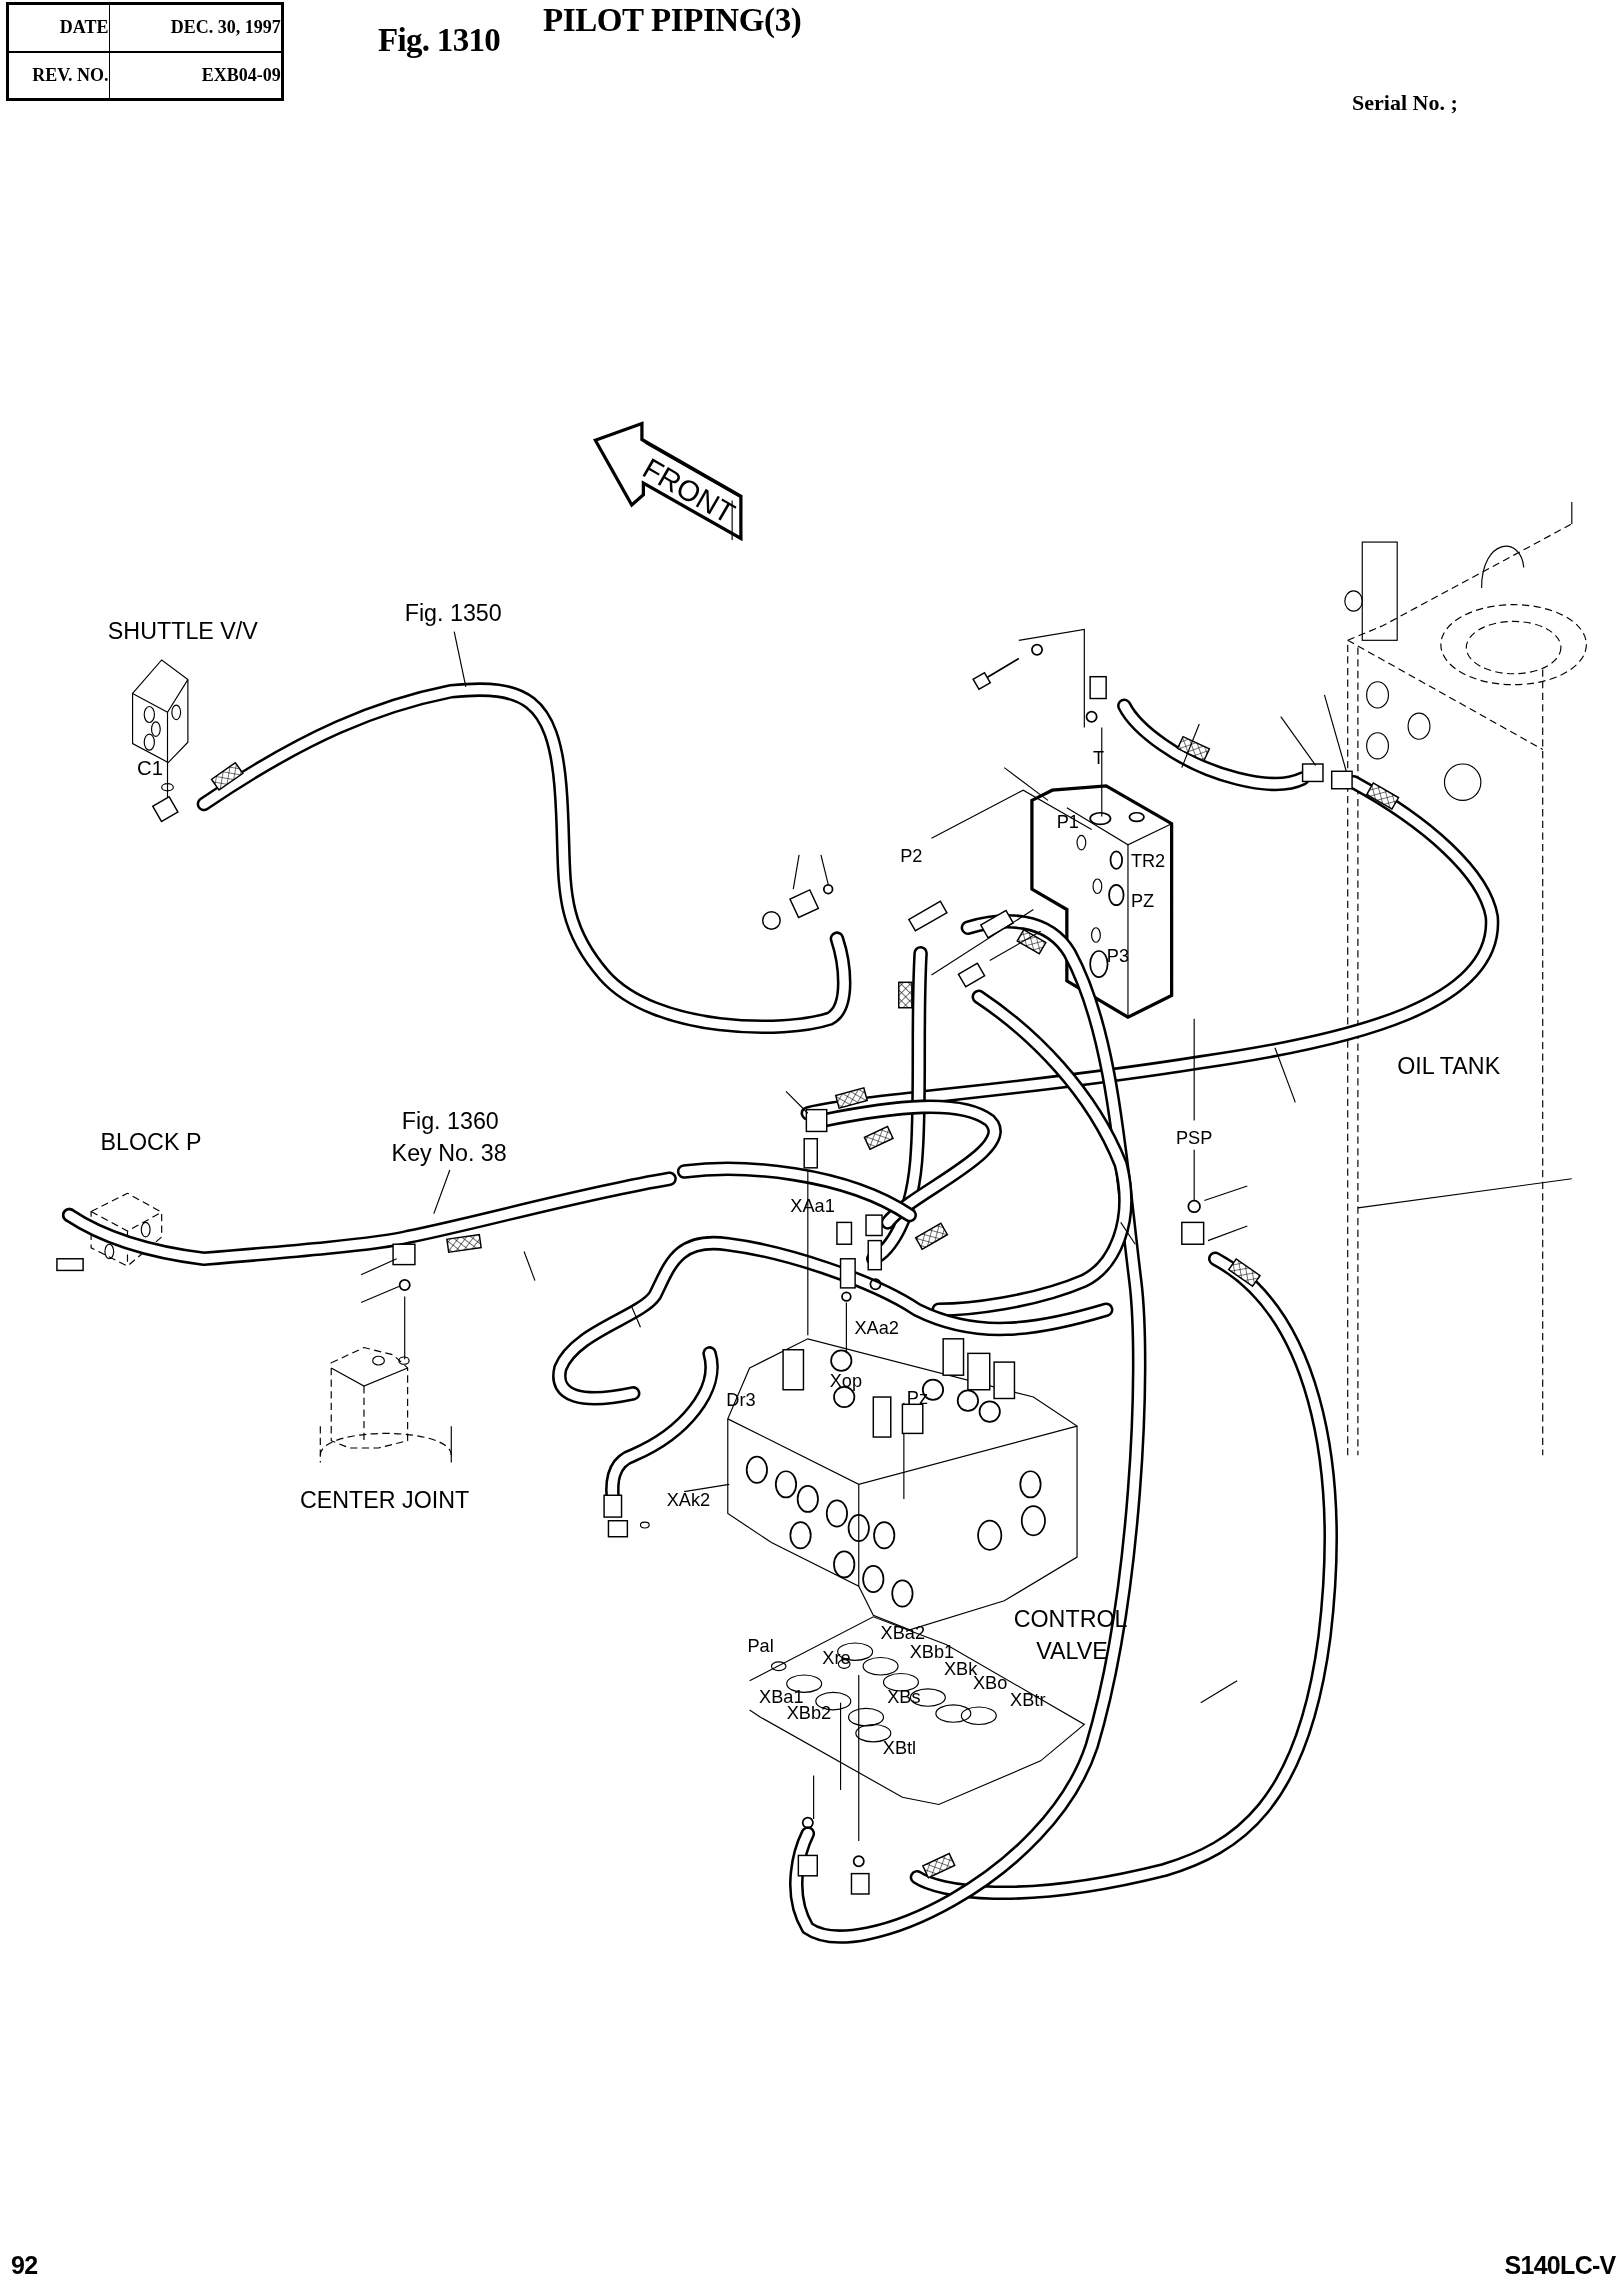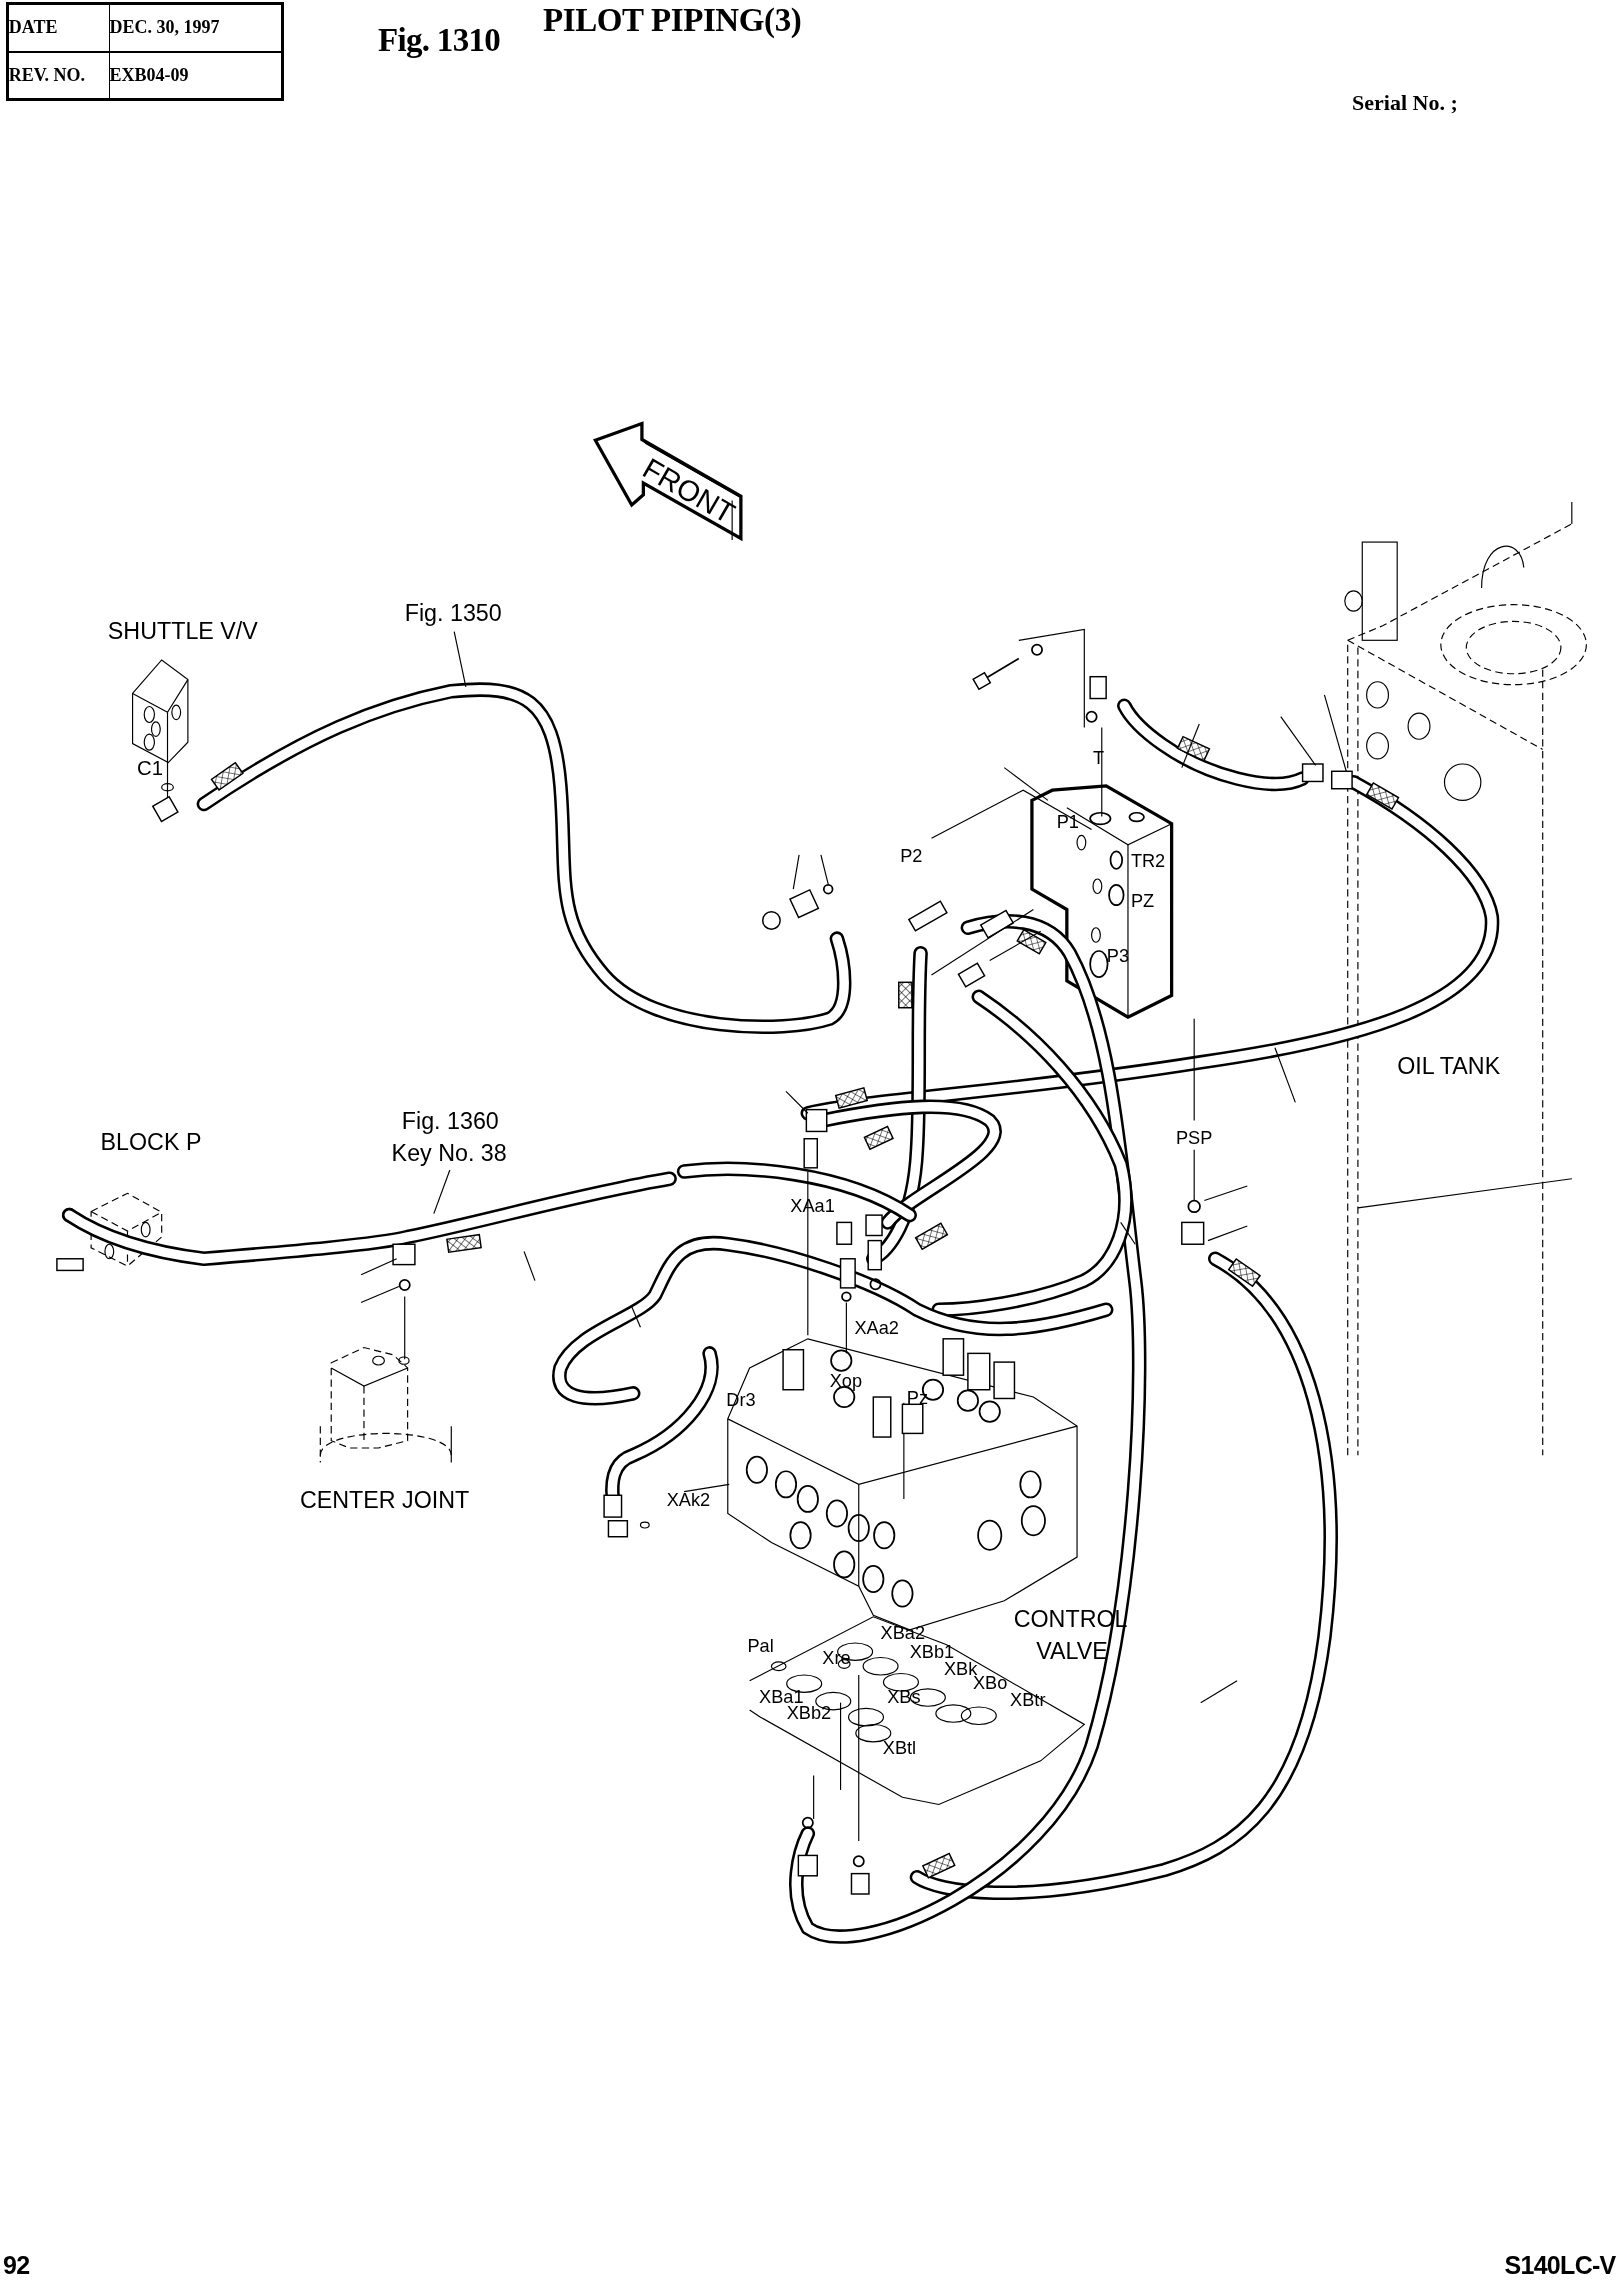--- a/index.html
+++ b/index.html
@@ -1,23 +1,23 @@
 <!DOCTYPE html>
 <html style="font-size:11.6px"><head>
 <meta charset="utf-8">
 <style>
   html, body { margin:0; padding:0; background:#fff; }
   body { width:1620px; height:2284px; position:relative; overflow:hidden; font-family:"Liberation Sans", sans-serif; color:#000; }
   .hdr-table { position:absolute; left:5.8px; top:2.2px; width:278px; height:99px; border:3.6px solid #000; box-sizing:border-box; border-collapse:collapse; font-family:"Liberation Serif", serif; font-weight:bold; }
-  .hdr-table td { border:1.5px solid #000; text-align:left; font-size:18px; padding:0; height:44px; }
+  .hdr-table td { border:1.5px solid #000; text-align:right; font-size:18px; padding:0; height:44px; }
   .hdr-table tr:first-child td { border-bottom:2.9px solid #000; }
   .fig-no { position:absolute; left:378px; top:22px; font-family:"Liberation Serif", serif; font-weight:bold; font-size:33px; letter-spacing:-0.7px; }
   .title { position:absolute; left:543px; top:0px; font-family:"Liberation Serif", serif; font-weight:bold; font-size:33px; line-height:41px; letter-spacing:-0.4px; }
   .serial { position:absolute; left:1352px; top:90px; font-family:"Liberation Serif", serif; font-weight:bold; font-size:22px;text-align:center; }
-  .page-no { position:absolute; left:3px; top:2251px; font-family:"Liberation Sans", sans-serif; font-weight:bold; font-size:25px; letter-spacing:-0.7px; }
+  .page-no { position:absolute; left:11px; top:2251px; font-family:"Liberation Sans", sans-serif; font-weight:bold; font-size:25px; letter-spacing:-0.7px; }
   .model { position:absolute; right:4.4px; top:2251px; font-family:"Liberation Sans", sans-serif; font-weight:bold; font-size:25px; letter-spacing:-0.7px; }
   svg.drawing { position:absolute; left:0; top:0; }
   .lbl { font-family:"Liberation Sans", sans-serif; font-size:32px; fill:#000; }
   .lbl-s { font-family:"Liberation Sans", sans-serif; font-size:25px; fill:#000; }
   .hose { fill:none; stroke:#000; stroke-width:20px; stroke-linecap:round; stroke-linejoin:round; }
   .hose-in { fill:none; stroke:#fff; stroke-width:13px; stroke-linecap:round; stroke-linejoin:round; }
   .thin { fill:none; stroke:#000; stroke-width:1.6px; }
   .med { fill:none; stroke:#000; stroke-width:2.4px; }
   .thick { fill:none; stroke:#000; stroke-width:4.5px; }
   .dash { fill:none; stroke:#000; stroke-width:1.6px; stroke-dasharray:10 6; }

